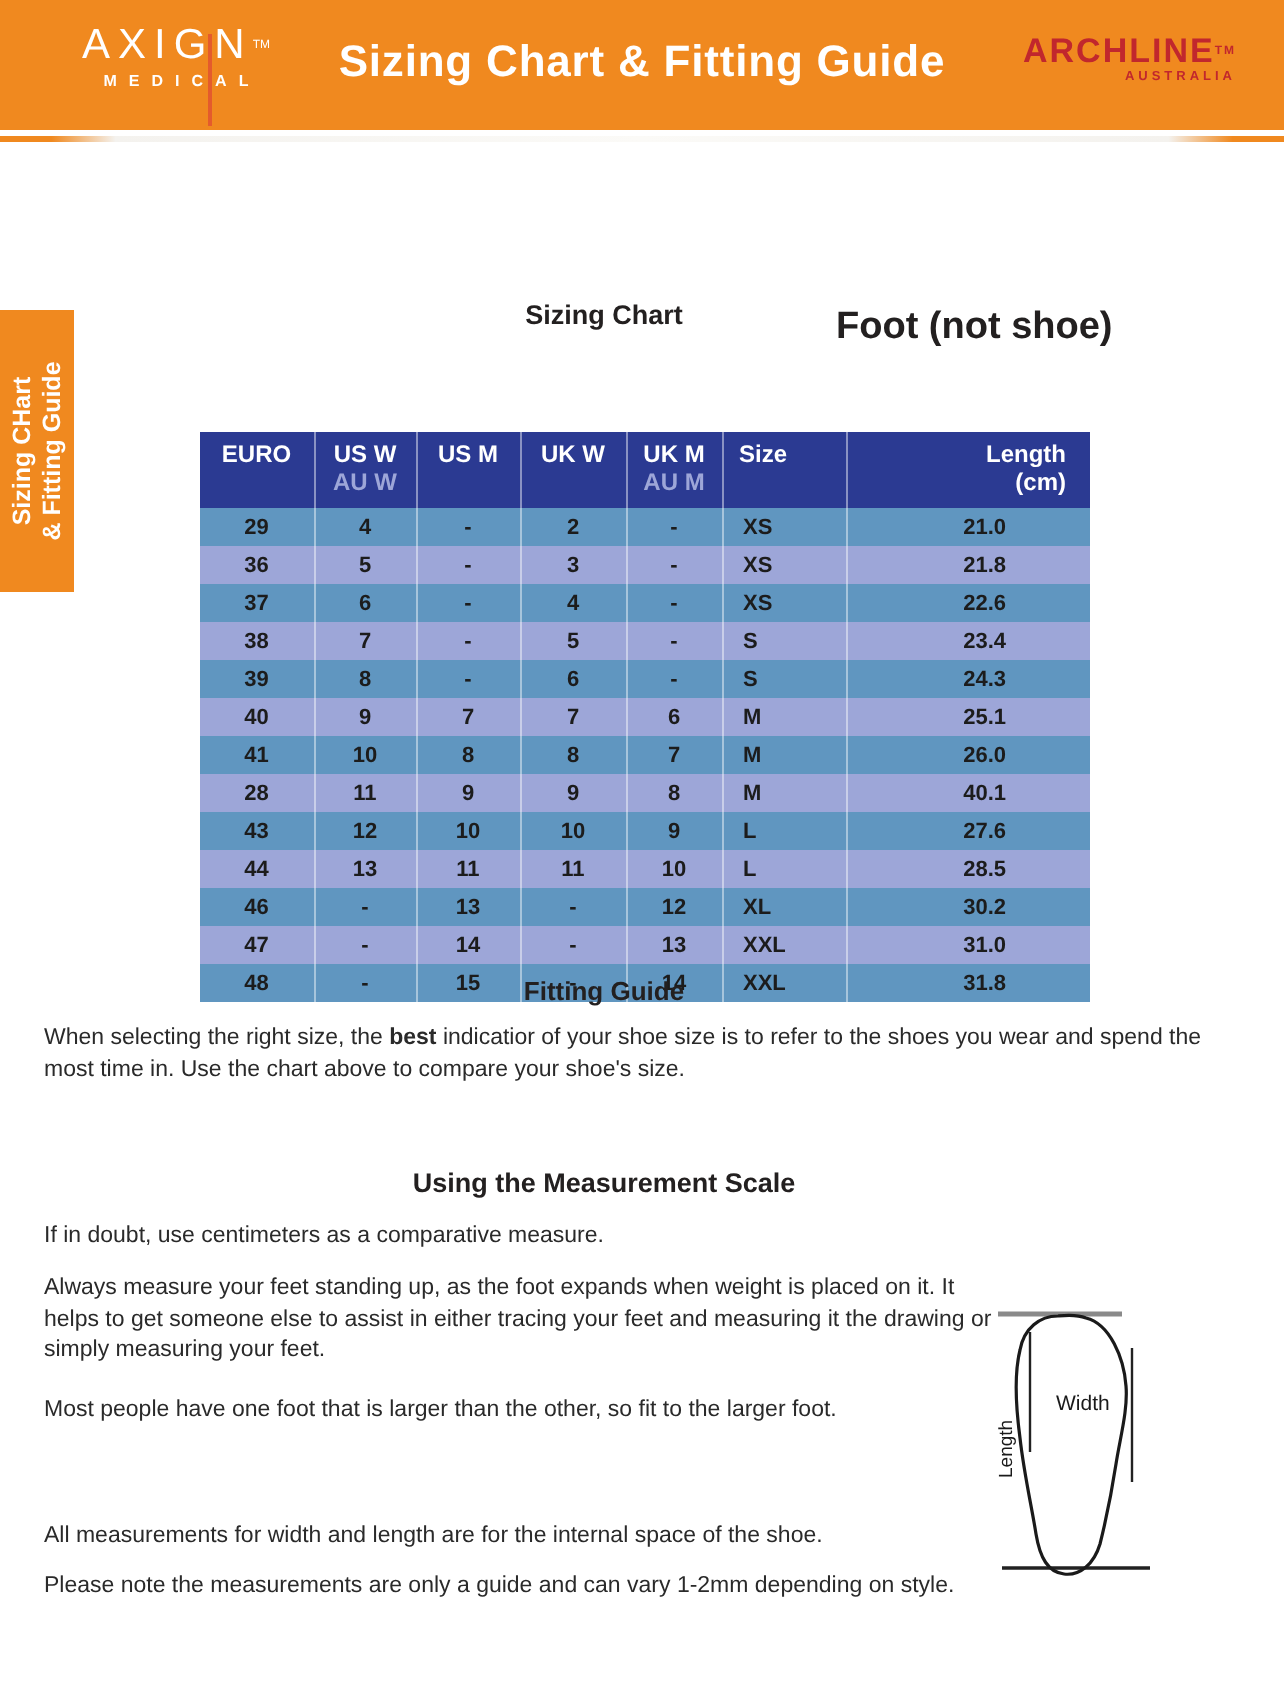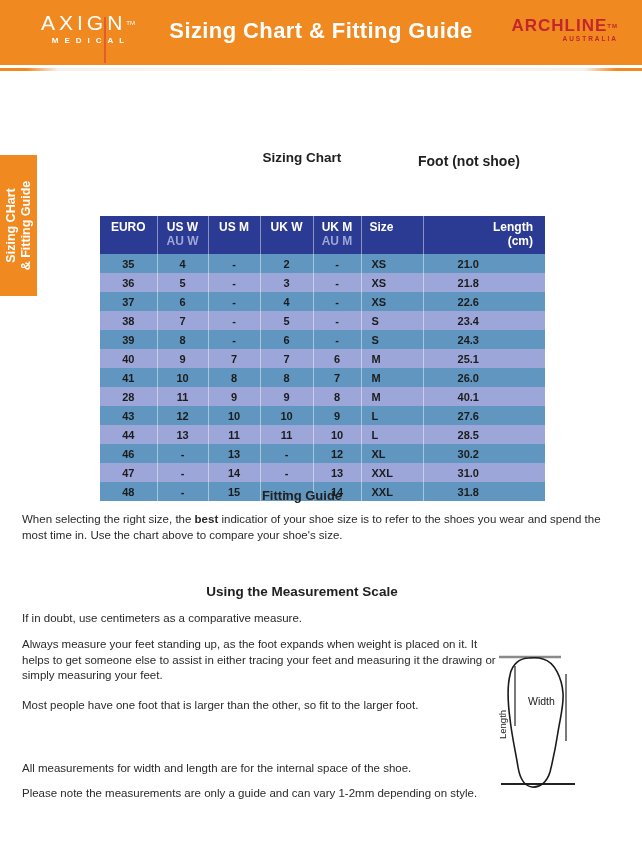--- a/index.html
+++ b/index.html
@@ -33,38 +33,38 @@
 
   
   .side-tab{position:absolute;left:0;top:155px;width:37px;height:141px;background:var(--orange);}
   .side-tab-inner{position:absolute;left:-52px;top:52px;width:141px;height:37px;
       transform:rotate(-90deg);display:flex;flex-direction:column;justify-content:center;
       text-align:center;color:#fff;font-weight:bold;font-size:12.5px;line-height:15px;}
 
   
   .center-604{position:absolute;left:0;width:604px;text-align:center;}
   .chart-title{top:150px;font-size:13.5px;font-weight:bold;}
-  .foot-note{position:absolute;left:418px;top:153px;font-size:14px;font-weight:bold;}
+  .foot-note{position:absolute;left:418px;top:153px;font-size:19px;font-weight:bold;}
 
   table.sizing{position:absolute;left:100px;top:176px;width:445px;border-collapse:collapse;
       table-layout:fixed;margin-top:40px;}
   table.sizing th,table.sizing td{border-right:1px solid rgba(255,255,255,.45);}
   table.sizing th:last-child,table.sizing td:last-child{border-right:none;}
   table.sizing thead th{background:var(--navy);color:#fff;height:34px;vertical-align:top;
       padding:4px 0 0 0;font-size:12px;font-weight:bold;line-height:14px;text-align:center;}
   table.sizing thead th .sub{font-weight:bold;}
   table.sizing thead th .sub.accent{color:var(--row-peri);}
   table.sizing thead th:nth-child(6){text-align:left;padding-left:8px;}
   table.sizing thead th:nth-child(7){text-align:right;padding-right:12px;}
   table.sizing tbody td{height:19px;font-size:11px;font-weight:bold;text-align:center;
       color:#1c1c1c;padding:0;}
   table.sizing tbody tr:nth-child(odd) td{background:var(--row-blue);}
   table.sizing tbody tr:nth-child(even) td{background:var(--row-peri);}
   table.sizing tbody td:nth-child(6){text-align:left;padding-left:10px;}
-  table.sizing tbody td:nth-child(7){text-align:right;padding-right:66px;}
+  table.sizing tbody td:nth-child(7){text-align:right;padding-right:42px;}
 
   
   .sec-title{font-size:13px;font-weight:bold;}
   .para{position:absolute;left:22px;font-size:11.5px;line-height:15.5px;color:#2a2a2a;}
   #fg-title{top:488px;}
   #fg-p1{top:512px;width:600px;}
   #fg-p2{top:557px;width:600px;}
   #ms-title{top:584px;font-size:13.5px;}
   #ms-p1{top:611px;width:600px;}
   #ms-p2{top:637px;width:478px;}
@@ -138,21 +138,21 @@
             <div>Size</div>
           </th>
           <th>
             <div>Length</div>
             <div class="sub">(cm)</div>
           </th>
         </tr>
     </thead>
     <tbody>
         <tr>
-          <td>35</td>
+          <td>29</td>
           <td>4</td>
           <td>-</td>
           <td>2</td>
           <td>-</td>
           <td>XS</td>
           <td>21.0</td>
         </tr>
         <tr>
           <td>36</td>
           <td>5</td>

